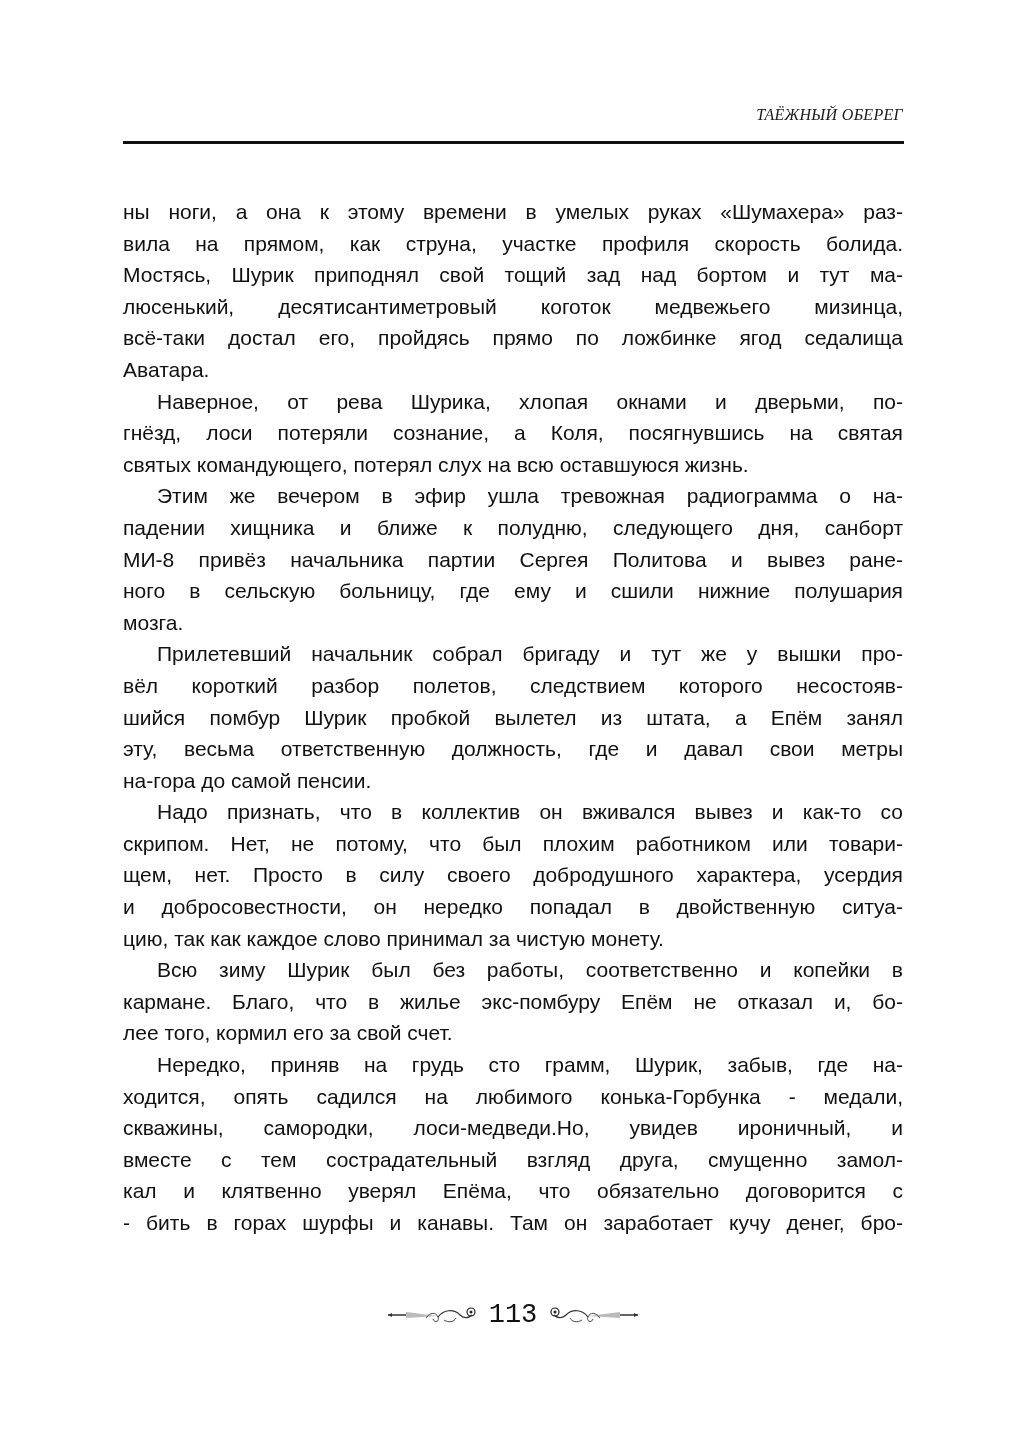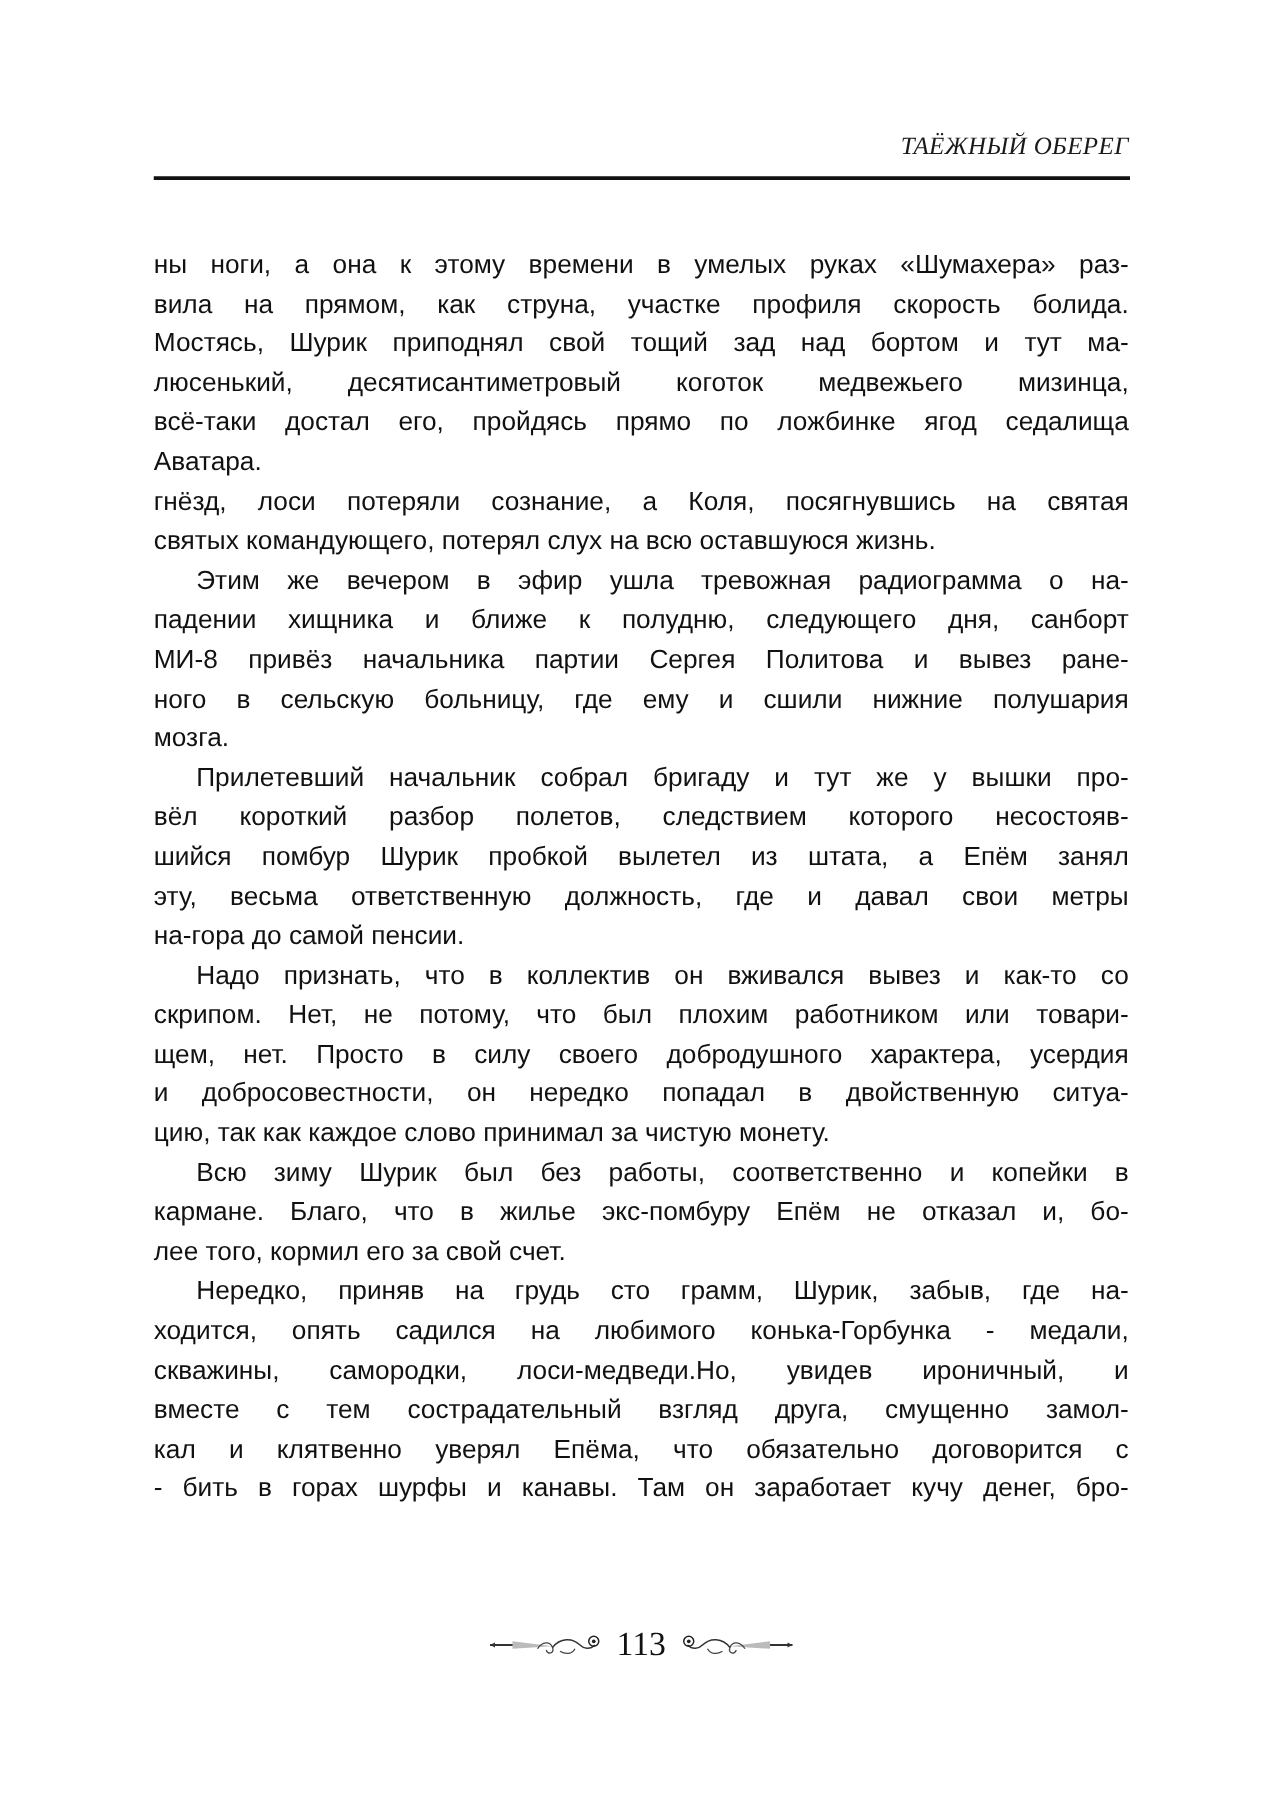--- a/index.html
+++ b/index.html
@@ -1,21 +1,21 @@
 <!DOCTYPE html>
 <html><head>
 <meta charset="utf-8">
 <style>
   html, body { margin: 0; padding: 0; background: #ffffff; }
   body { width: 1026px; height: 1455px; position: relative; overflow: hidden; }
   .page { position: absolute; left: 0; top: 0; width: 1026px; height: 1455px; background: #fff; }
   .running-head {
     position: absolute; right: 123px; top: 106px;
     font-family: "Liberation Serif", "DejaVu Serif", serif;
-    font-style: italic; font-size: 20px; color: #1a1a1a; letter-spacing: 0.3px;
+    font-style: italic; font-size: 16px; color: #1a1a1a; letter-spacing: 0.3px;
   }
   .head-rule {
     position: absolute; left: 123px; top: 141px; width: 781px; height: 3px; background: #111;
   }
   .body-text {
     position: absolute; left: 123px; top: 196px; width: 780px;
     font-family: "Liberation Sans", "DejaVu Sans", sans-serif;
     font-size: 21px; color: #111; line-height: 31.6px;
   }
   .line {
@@ -23,38 +23,39 @@
     text-align: justify; text-align-last: justify; overflow: visible;
   }
   .line.last { text-align-last: left; }
   .line.indent { padding-left: 34px; }
   .folio {
     position: absolute; left: 0; width: 1026px; top: 1300px; text-align: center;
     height: 40px;
   }
   .folio svg { display: inline-block; vertical-align: middle; }
   .page-number {
-    font-family: Liberation Serif, serif; font-size: 27px; color: #111;
+    font-family: Liberation Mono, monospace; font-size: 27px; color: #111;
     display: inline-block; vertical-align: middle; margin: 0 4px;
   }
 </style>
 </head>
 <body>
 
 <div class="page">
   <div class="running-head">ТАЁЖНЫЙ ОБЕРЕГ</div>
   <div class="head-rule"></div>
 
   <div class="body-text" id="body-text">
       <span class="line">ны ноги, а она к этому времени в умелых руках «Шумахера» раз-</span>
       <span class="line">вила на прямом, как струна, участке профиля скорость болида.</span>
       <span class="line">Мостясь, Шурик приподнял свой тощий зад над бортом и тут ма-</span>
       <span class="line">люсенький, десятисантиметровый коготок медвежьего мизинца,</span>
       <span class="line">всё-таки достал его, пройдясь прямо по ложбинке ягод седалища</span>
       <span class="line last">Аватара.</span>
+      <span class="line indent">Наверное, от  рева Шурика, хлопая окнами и дверьми, по-</span>
       <span class="line">гнёзд, лоси потеряли сознание, а Коля, посягнувшись на святая</span>
       <span class="line last">святых командующего, потерял слух на всю оставшуюся жизнь.</span>
       <span class="line indent">Этим же вечером в эфир ушла тревожная радиограмма о на-</span>
       <span class="line">падении хищника и ближе к полудню, следующего дня, санборт</span>
       <span class="line">МИ-8 привёз начальника партии Сергея Политова и вывез ране-</span>
       <span class="line">ного в сельскую больницу, где ему и сшили нижние полушария</span>
       <span class="line last">мозга.</span>
       <span class="line indent">Прилетевший начальник собрал бригаду и тут же у вышки про-</span>
       <span class="line">вёл короткий разбор полетов, следствием которого несостояв-</span>
       <span class="line">шийся помбур Шурик пробкой вылетел из штата, а Епём занял</span>

